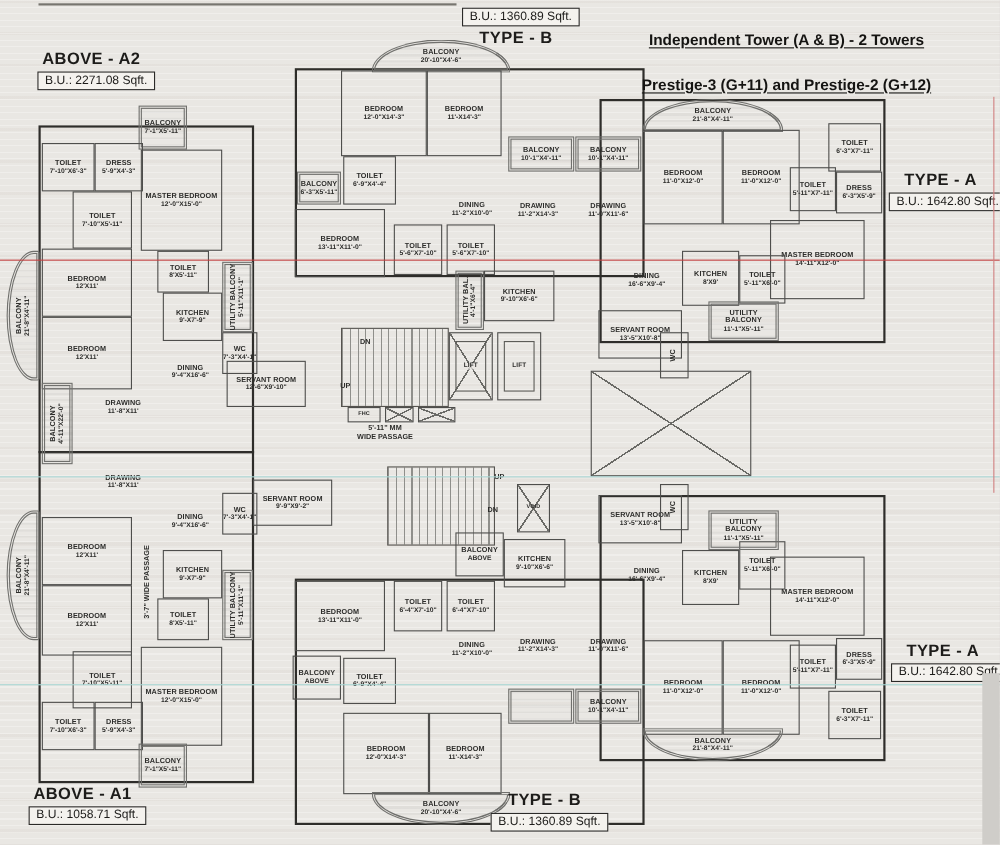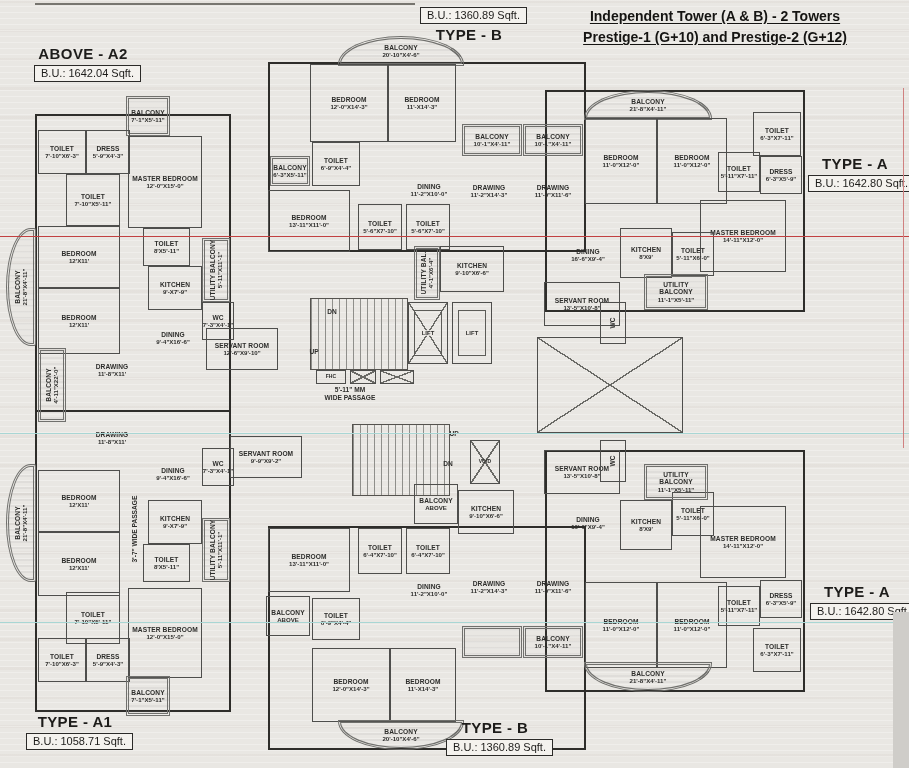--- a/index.html
+++ b/index.html
@@ -52,37 +52,37 @@
   .annot.vert{transform:rotate(-90deg);}
   .type-label{position:absolute;text-align:center;z-index:30;color:#1d1c1a;}
   .tl-type{font-size:15px;font-weight:bold;letter-spacing:0.4px;white-space:nowrap;margin:1px 0;}
   .tl-bu{
     display:inline-block;border:1.5px solid #2b2a28;background:#f4f2ee;
     font-size:11px;font-weight:normal;white-space:nowrap;padding:1.5px 6px;margin:1px 4px;
   }
   .title{position:absolute;left:545px;top:6px;width:340px;text-align:center;z-index:30;color:#151412;}
   .title div{
     font-size:14px;font-weight:bold;line-height:1.5;text-decoration:underline;
-    text-underline-offset:2px;white-space:nowrap;
+    text-underline-offset:2px;white-space:nowrap;margin-top:20px;
   }
   .watermark{
     position:absolute;left:215px;top:362px;width:480px;text-align:center;z-index:25;
     font-size:42px;font-weight:bold;letter-spacing:16px;
     color:rgba(190,190,186,0.35);-webkit-text-stroke:1.2px rgba(175,175,170,0.8);
     pointer-events:none;
   }
   .pline{position:absolute;z-index:40;}
 </style>
 </head>
 <body>
 
 <div id="plan">
   <div class="title">
     <div>Independent Tower (A &amp; B) - 2 Towers</div>
-    <div>Prestige-1 (G+10) and Prestige-2 (G+12)</div>
+    <div>Prestige-3 (G+11) and Prestige-2 (G+12)</div>
   </div>
 <div class="unit-outline" style="left: 35px; top: 114px; width: 196px; height: 298px;"></div>
     <div class="unit-outline" style="left: 268px; top: 62px; width: 318px; height: 190px;"></div>
     <div class="unit-outline" style="left: 545px; top: 90px; width: 260px; height: 222px;"></div>
     <div class="unit-outline" style="left: 35px; top: 410px; width: 196px; height: 302px;"></div>
     <div class="unit-outline" style="left: 268px; top: 526px; width: 318px; height: 224px;"></div>
     <div class="unit-outline" style="left: 545px; top: 450px; width: 260px; height: 242px;"></div>
     <div class="room kind-balcony" style="left: 126px; top: 96px; width: 44px; height: 40px;">
       <div class="rlabel">
         <span class="rname">BALCONY</span>
@@ -623,24 +623,24 @@
         <span class="rname">WC</span>
       </div>
     </div>
     <div class="annot" style="left: 322px; top: 308px; width: 20px;">DN</div>
     <div class="annot" style="left: 304px; top: 348px; width: 20px;">UP</div>
     <div class="annot" style="left: 444px; top: 430px; width: 20px;">UP</div>
     <div class="annot" style="left: 438px; top: 460px; width: 20px;">DN</div>
     <div class="annot" style="left: 308px; top: 386px; width: 84px;">5'-11" MM
 WIDE PASSAGE</div>
     <div class="annot vert" style="left: 90px; top: 525px; width: 90px;">3'-7" WIDE PASSAGE</div>
-    <div class="type-label" style="left: 30px; top: 44px; width: 106px;"><div class="tl-type">ABOVE - A2</div><div class="tl-bu">B.U.: 1642.04 Sqft.</div></div>
+    <div class="type-label" style="left: 30px; top: 44px; width: 106px;"><div class="tl-type">ABOVE - A2</div><div class="tl-bu">B.U.: 2271.08 Sqft.</div></div>
     <div class="type-label" style="left: 416px; top: 5px; width: 106px;"><div class="tl-bu">B.U.: 1360.89 Sqft.</div><div class="tl-type">TYPE - B</div></div>
     <div class="type-label" style="left: 804px; top: 154px; width: 102px;"><div class="tl-type">TYPE - A</div><div class="tl-bu">B.U.: 1642.80 Sqft.</div></div>
-    <div class="type-label" style="left: 22px; top: 712px; width: 106px;"><div class="tl-type">TYPE - A1</div><div class="tl-bu">B.U.: 1058.71 Sqft.</div></div>
+    <div class="type-label" style="left: 22px; top: 712px; width: 106px;"><div class="tl-type">ABOVE - A1</div><div class="tl-bu">B.U.: 1058.71 Sqft.</div></div>
     <div class="type-label" style="left: 442px; top: 718px; width: 106px;"><div class="tl-type">TYPE - B</div><div class="tl-bu">B.U.: 1360.89 Sqft.</div></div>
     <div class="type-label" style="left: 806px; top: 582px; width: 102px;"><div class="tl-type">TYPE - A</div><div class="tl-bu">B.U.: 1642.80 Sqft.</div></div>
     <div class="pline" style="left: 0px; top: 236px; width: 909px; height: 1px; background: rgb(194, 64, 64);"></div>
     <div class="pline" style="left: 0px; top: 433px; width: 909px; height: 1px; background: rgb(168, 214, 212);"></div>
     <div class="pline" style="left: 0px; top: 622px; width: 909px; height: 1px; background: rgb(168, 214, 212);"></div>
     <div class="pline" style="left: 903px; top: 88px; width: 1px; height: 360px; background: rgb(208, 128, 128);"></div>
     <div class="pline" style="left: 35px; top: 3px; width: 380px; height: 2px; background: rgb(119, 117, 111);"></div>
     <div class="pline" style="left: 893px; top: 612px; width: 16px; height: 156px; background: rgb(207, 205, 201);"></div>
   </div>
 

